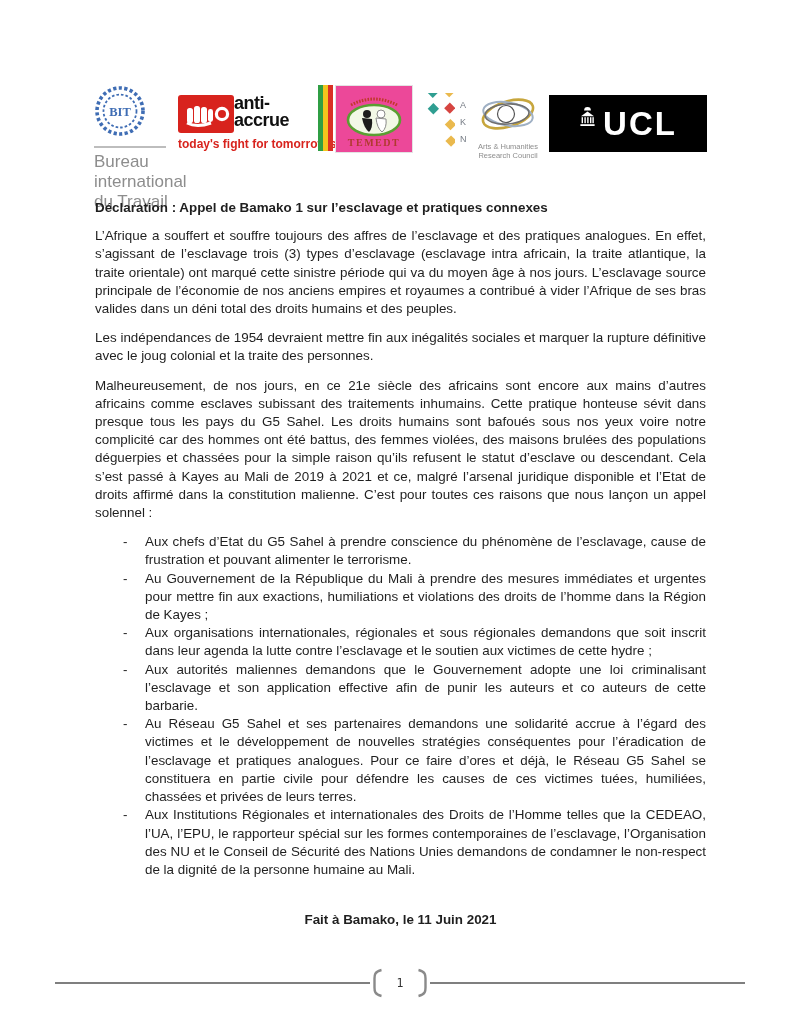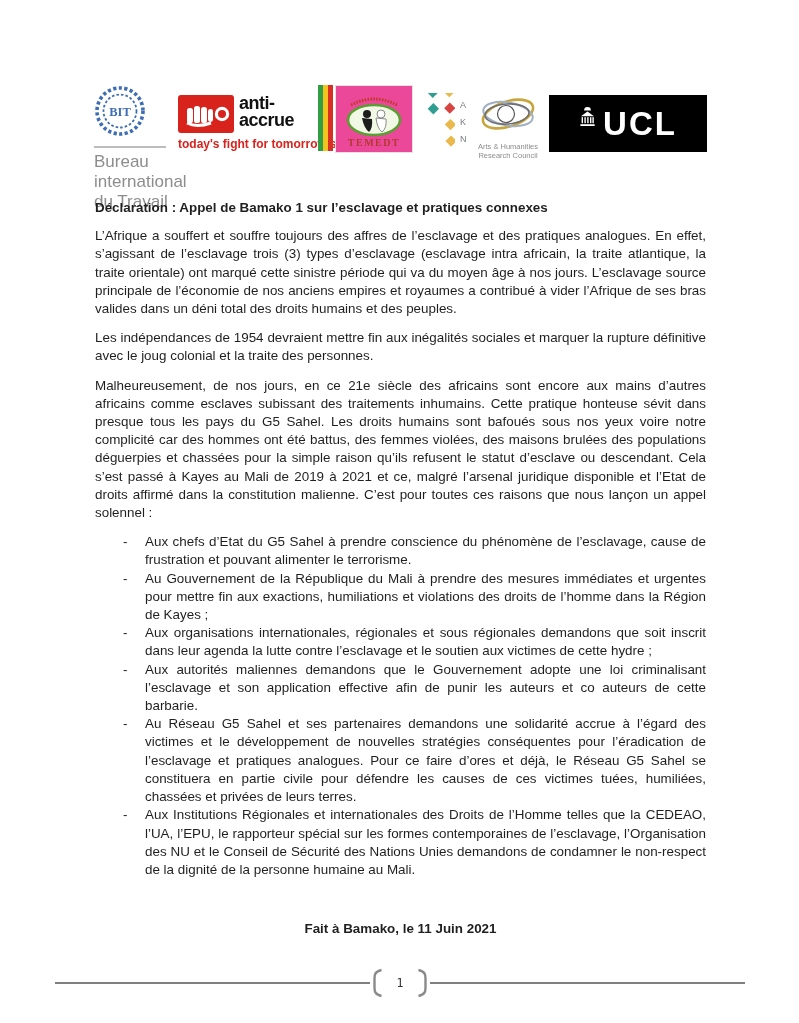--- a/index.html
+++ b/index.html
@@ -13,21 +13,21 @@
   
   .logos { position:absolute; left:30px; top:85px; width:741px;
            display:flex; justify-content:center; align-items:flex-start; }
   .logo { flex:none; }
 
   .logo.bit { width:84px; }
   .bit-rule { width:72px; height:2px; background:#bdbdbd; margin:5px 0 4px; }
   .bit-caption { color:#8d8d8d; font-size:17px; line-height:1.18; white-space:pre-line; }
 
   .logo.anti { margin-top:10px; width:140px; }
-  .anti-row { display:flex; align-items:flex-start; gap:5px; }
+  .anti-row { display:flex; align-items:flex-start; }
   .anti-box { width:56px; height:38px; background:#d8231d; border-radius:3px;
               display:flex; align-items:center; justify-content:center; }
   .anti-words { display:flex; flex-direction:column; font-weight:bold; font-size:18px;
                 line-height:0.92; letter-spacing:-0.5px; color:#101010; }
   .anti-tag { color:#d8231d; font-weight:bold; font-size:12px; margin-top:4px; white-space:nowrap; }
 
   .logo.temedt { display:flex; }
   .mali-stripes { display:flex; width:15px; height:66px; margin-right:2px; }
   .mali-stripes i { flex:1; }
   .mali-stripes .g { background:#2f9e44; }
@@ -54,21 +54,21 @@
 
   
   .content { position:absolute; left:95px; width:611px; top:199px;
              font-size:13.4px; line-height:18.2px; }
   .doc-title { font-weight:bold; margin:0 0 10px; }
   .para { text-align:justify; margin:0 0 11px; }
   .blist { margin:3px 0 0; }
   .bullet { display:flex; }
   .bullet .dash { width:50px; padding-left:28px; box-sizing:border-box; flex:none; }
   .bullet .btxt { flex:1; text-align:justify; }
-  .closing { text-align:center; font-weight:bold; margin-top:41px; }
+  .closing { text-align:center; font-weight:bold; margin-top:32px; }
 
   
   .footer { position:absolute; left:55px; right:54px; top:967px; height:32px;
             display:flex; align-items:center; }
   .fline { flex:1; height:2px; background:#7f7f7f; }
   .fnum { width:34px; text-align:center; font-family:"DejaVu Sans Mono", monospace;
           font-size:11.5px; color:#333; }
   .fbracket { flex:none; display:block; }
 </style>
 </head>

